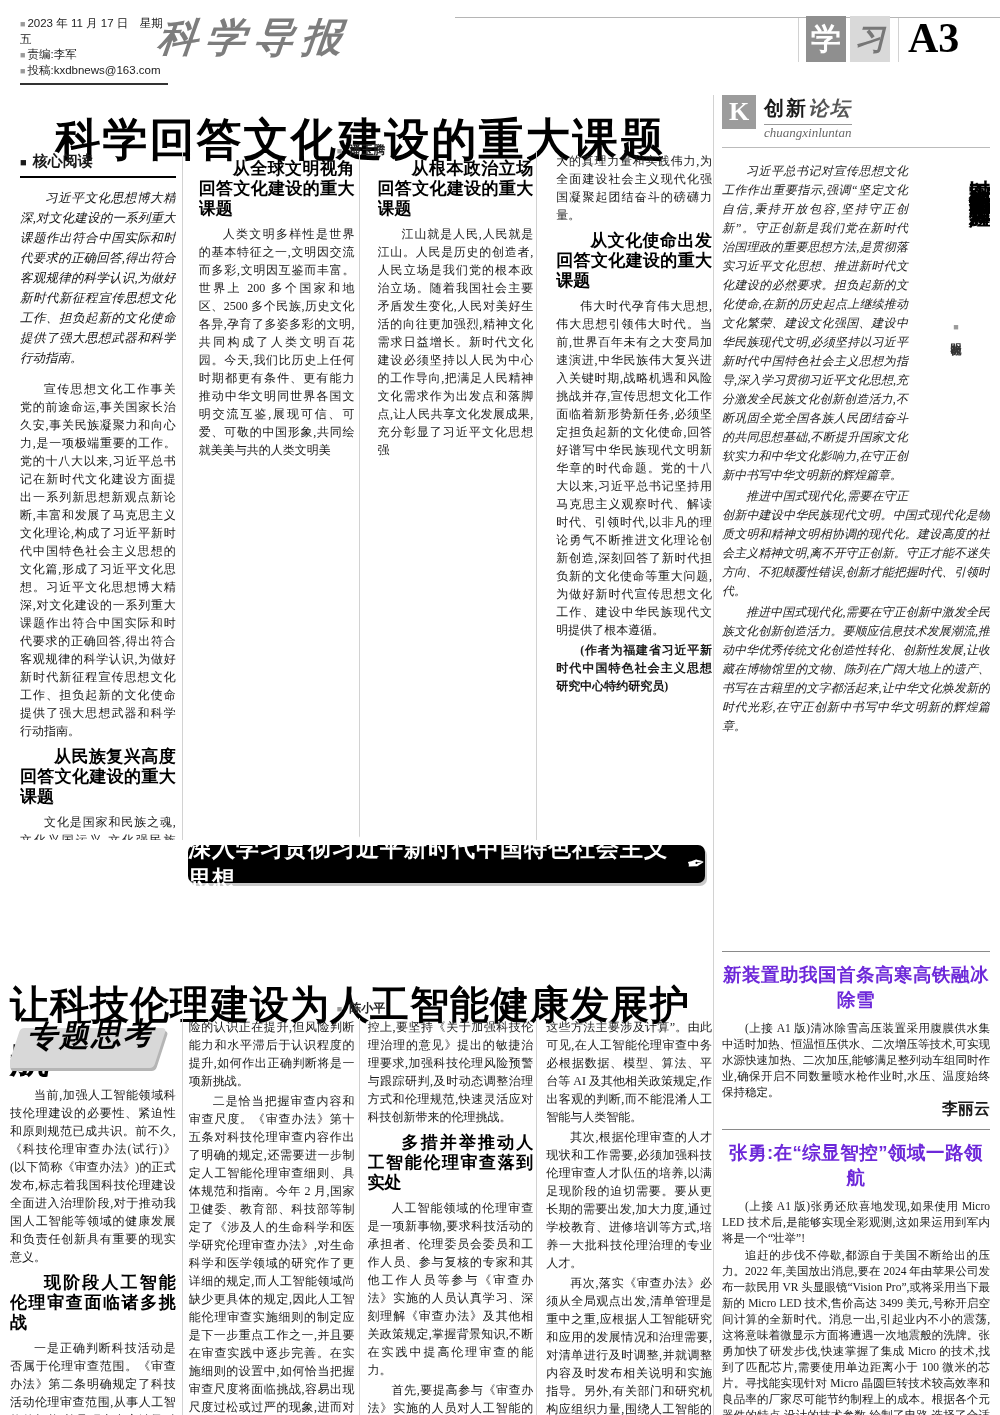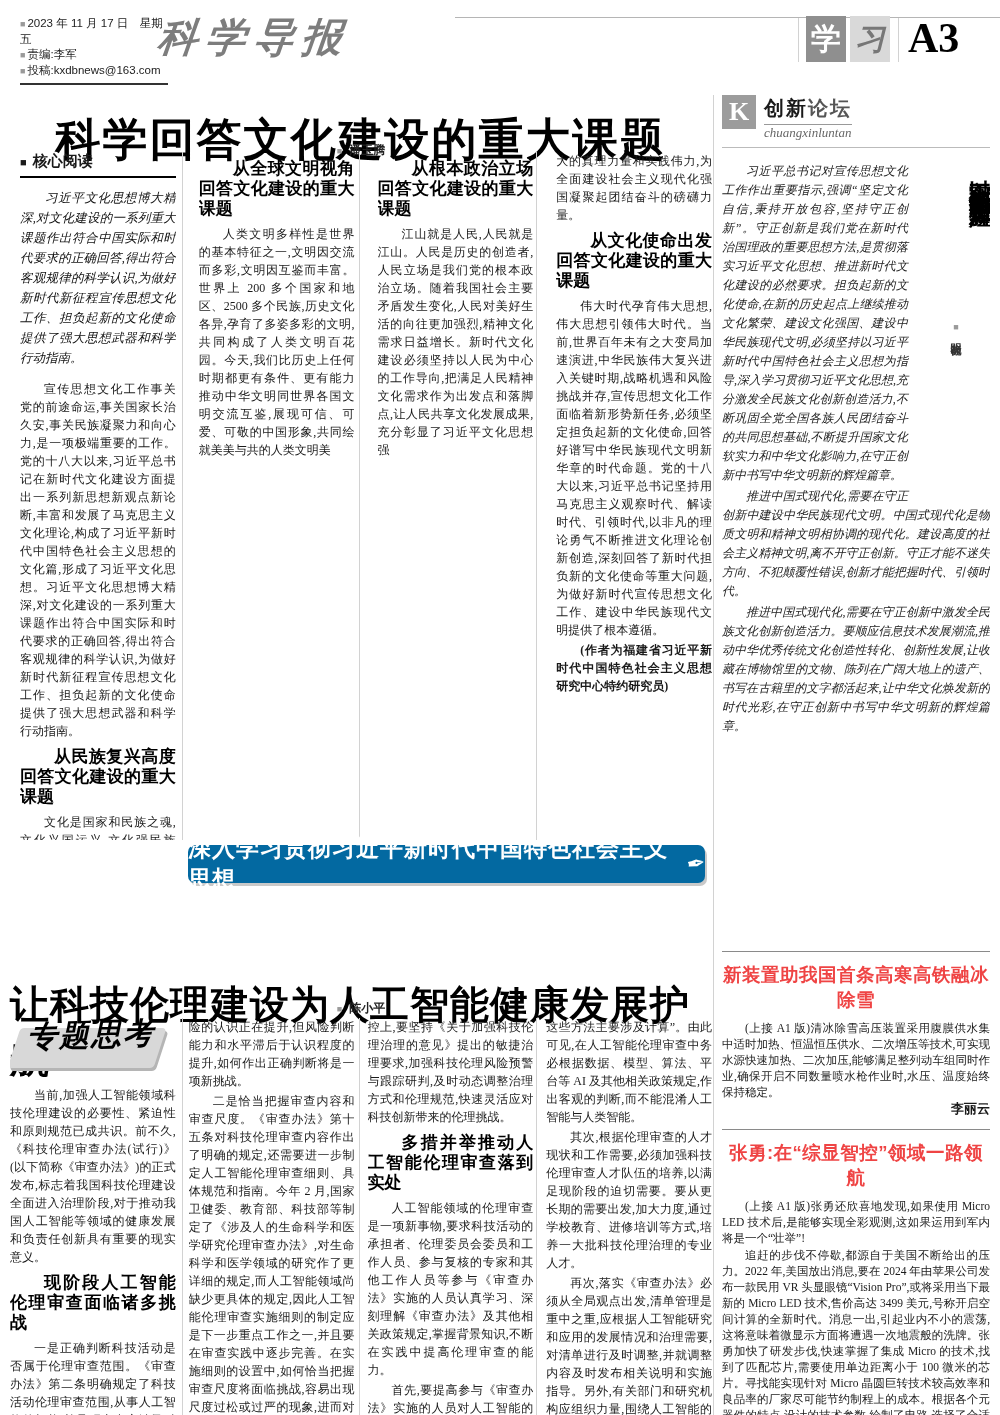--- a/index.html
+++ b/index.html
@@ -29,32 +29,32 @@
   .mcol p{margin:0 0 2px 0;text-indent:2em;}
   .subhead{font-family:"Liberation Sans",sans-serif;font-weight:bold;font-size:17px;line-height:20px;
            margin:7px 0 6px 0;text-indent:2em;text-align:justify;color:#000;}
   .corehdr{font-family:"Liberation Sans",sans-serif;font-weight:bold;font-size:15px;padding-bottom:5px;
            border-bottom:2.5px solid #000;margin-bottom:10px;}
   .corehdr .sq{font-size:11px;margin-right:6px;}
   .coretext{font-style:italic;font-size:12.5px;line-height:20px;text-indent:2em;text-align:justify;
             color:#111;margin-bottom:12px;}
   .authnote{font-weight:bold;text-indent:1em;}
   
-  .banner{position:absolute;left:188px;top:845px;width:517px;height:38px;background:#0369a1;border-radius:7px;
+  .banner{position:absolute;left:188px;top:845px;width:517px;height:38px;background:#000000;border-radius:7px;
           display:flex;align-items:center;justify-content:center;box-shadow:2px 3px 0 #c9c9c9;}
   .banner .txt{color:#ffffff;font-size:23px;font-weight:900;letter-spacing:1px;font-family:"Liberation Sans",sans-serif;}
   .banner .nib{color:#fff;font-size:22px;margin-left:10px;transform:rotate(-10deg);}
   
   .forum{position:absolute;left:722px;top:95px;width:268px;height:845px;overflow:hidden;}
   .forum-hd{display:flex;align-items:flex-start;border-bottom:1px solid #bbb;padding-bottom:6px;margin-bottom:14px;}
   .klogo{width:34px;height:34px;background:#9c9c9c;color:#fff;font-family:"Liberation Serif",serif;
          font-weight:bold;font-size:26px;text-align:center;line-height:34px;}
   .fname{margin-left:8px;}
   .fname .cn{font-size:20px;font-weight:bold;letter-spacing:2px;font-family:"Liberation Sans",sans-serif;}
-  .fname .cn .script{font-weight:bold;font-family:"Liberation Serif",serif;color:#555;}
+  .fname .cn .script{font-weight:bold;font-style:italic;font-family:"Liberation Serif",serif;color:#555;}
   .fname .py{display:block;font-style:italic;font-size:13px;color:#666;border-top:1px solid #999;margin-top:2px;}
   .forum-body{font-style:italic;font-size:12px;line-height:19px;text-align:justify;color:#222;}
   .forum-body p{margin:0 0 2px 0;text-indent:2em;}
   .forum-vt{float:right;width:74px;height:335px;display:flex;flex-direction:row-reverse;margin-left:8px;}
   .vtitle{writing-mode:vertical-rl;font-family:"Liberation Sans",sans-serif;font-weight:bold;font-size:22px;
           letter-spacing:2px;font-style:normal;color:#000;margin-left:6px;}
   .vbyline{writing-mode:vertical-rl;font-size:11px;color:#333;padding-top:160px;font-style:normal;font-weight:bold;}
   .vbyline .sq{color:#9a9a9a;font-size:9px;}
   
   .eth-title{position:absolute;left:10px;top:946px;width:702px;font-size:39px;font-weight:900;letter-spacing:1px;
@@ -65,24 +65,24 @@
   .ecol p{margin:0 0 2px 0;text-indent:2em;}
   .badge{position:relative;width:150px;height:56px;margin:2px 0 10px 4px;}
   .badge .shape{position:absolute;left:0;top:8px;width:146px;height:40px;background:#d8d8d8;
                 transform:skewX(-18deg);border-radius:4px;box-shadow:3px 3px 0 #b5b5b5;}
   .badge .txt{position:absolute;left:4px;top:6px;width:146px;text-align:center;font-size:30px;font-weight:bold;
               font-style:italic;font-family:"Liberation Serif",serif;color:#000;transform:rotate(-2deg);letter-spacing:2px;}
   
   .rail{position:absolute;left:722px;top:945px;width:268px;height:470px;overflow:hidden;}
   .rail-rule{height:1px;background:#8a8a8a;margin:6px 0 10px 0;}
   .rail h3{margin:0 0 8px 0;font-size:18.5px;font-weight:900;letter-spacing:0.5px;text-align:center;
-           font-family:"Liberation Sans",sans-serif;color:#ef4444;}
+           font-family:"Liberation Sans",sans-serif;color:#6d28d9;}
   .rail .body{font-size:11.5px;line-height:16px;text-align:justify;}
   .rail .body p{margin:0 0 1px 0;text-indent:2em;}
-  .rail .auth{text-align:right;font-weight:bold;font-size:13px;}
+  .rail .auth{text-align:right;font-weight:bold;font-size:16px;}
 </style>
 </head>
 <body>
 
 <div id="page">
 
   <div class="hdr-info">
     <div><span class="sq">■</span><span>2023 年 11 月 17 日　星期五</span></div>
     <div><span class="sq">■</span><span>责编:李军</span></div>
     <div><span class="sq">■</span><span>投稿:kxdbnews@163.com</span></div>

